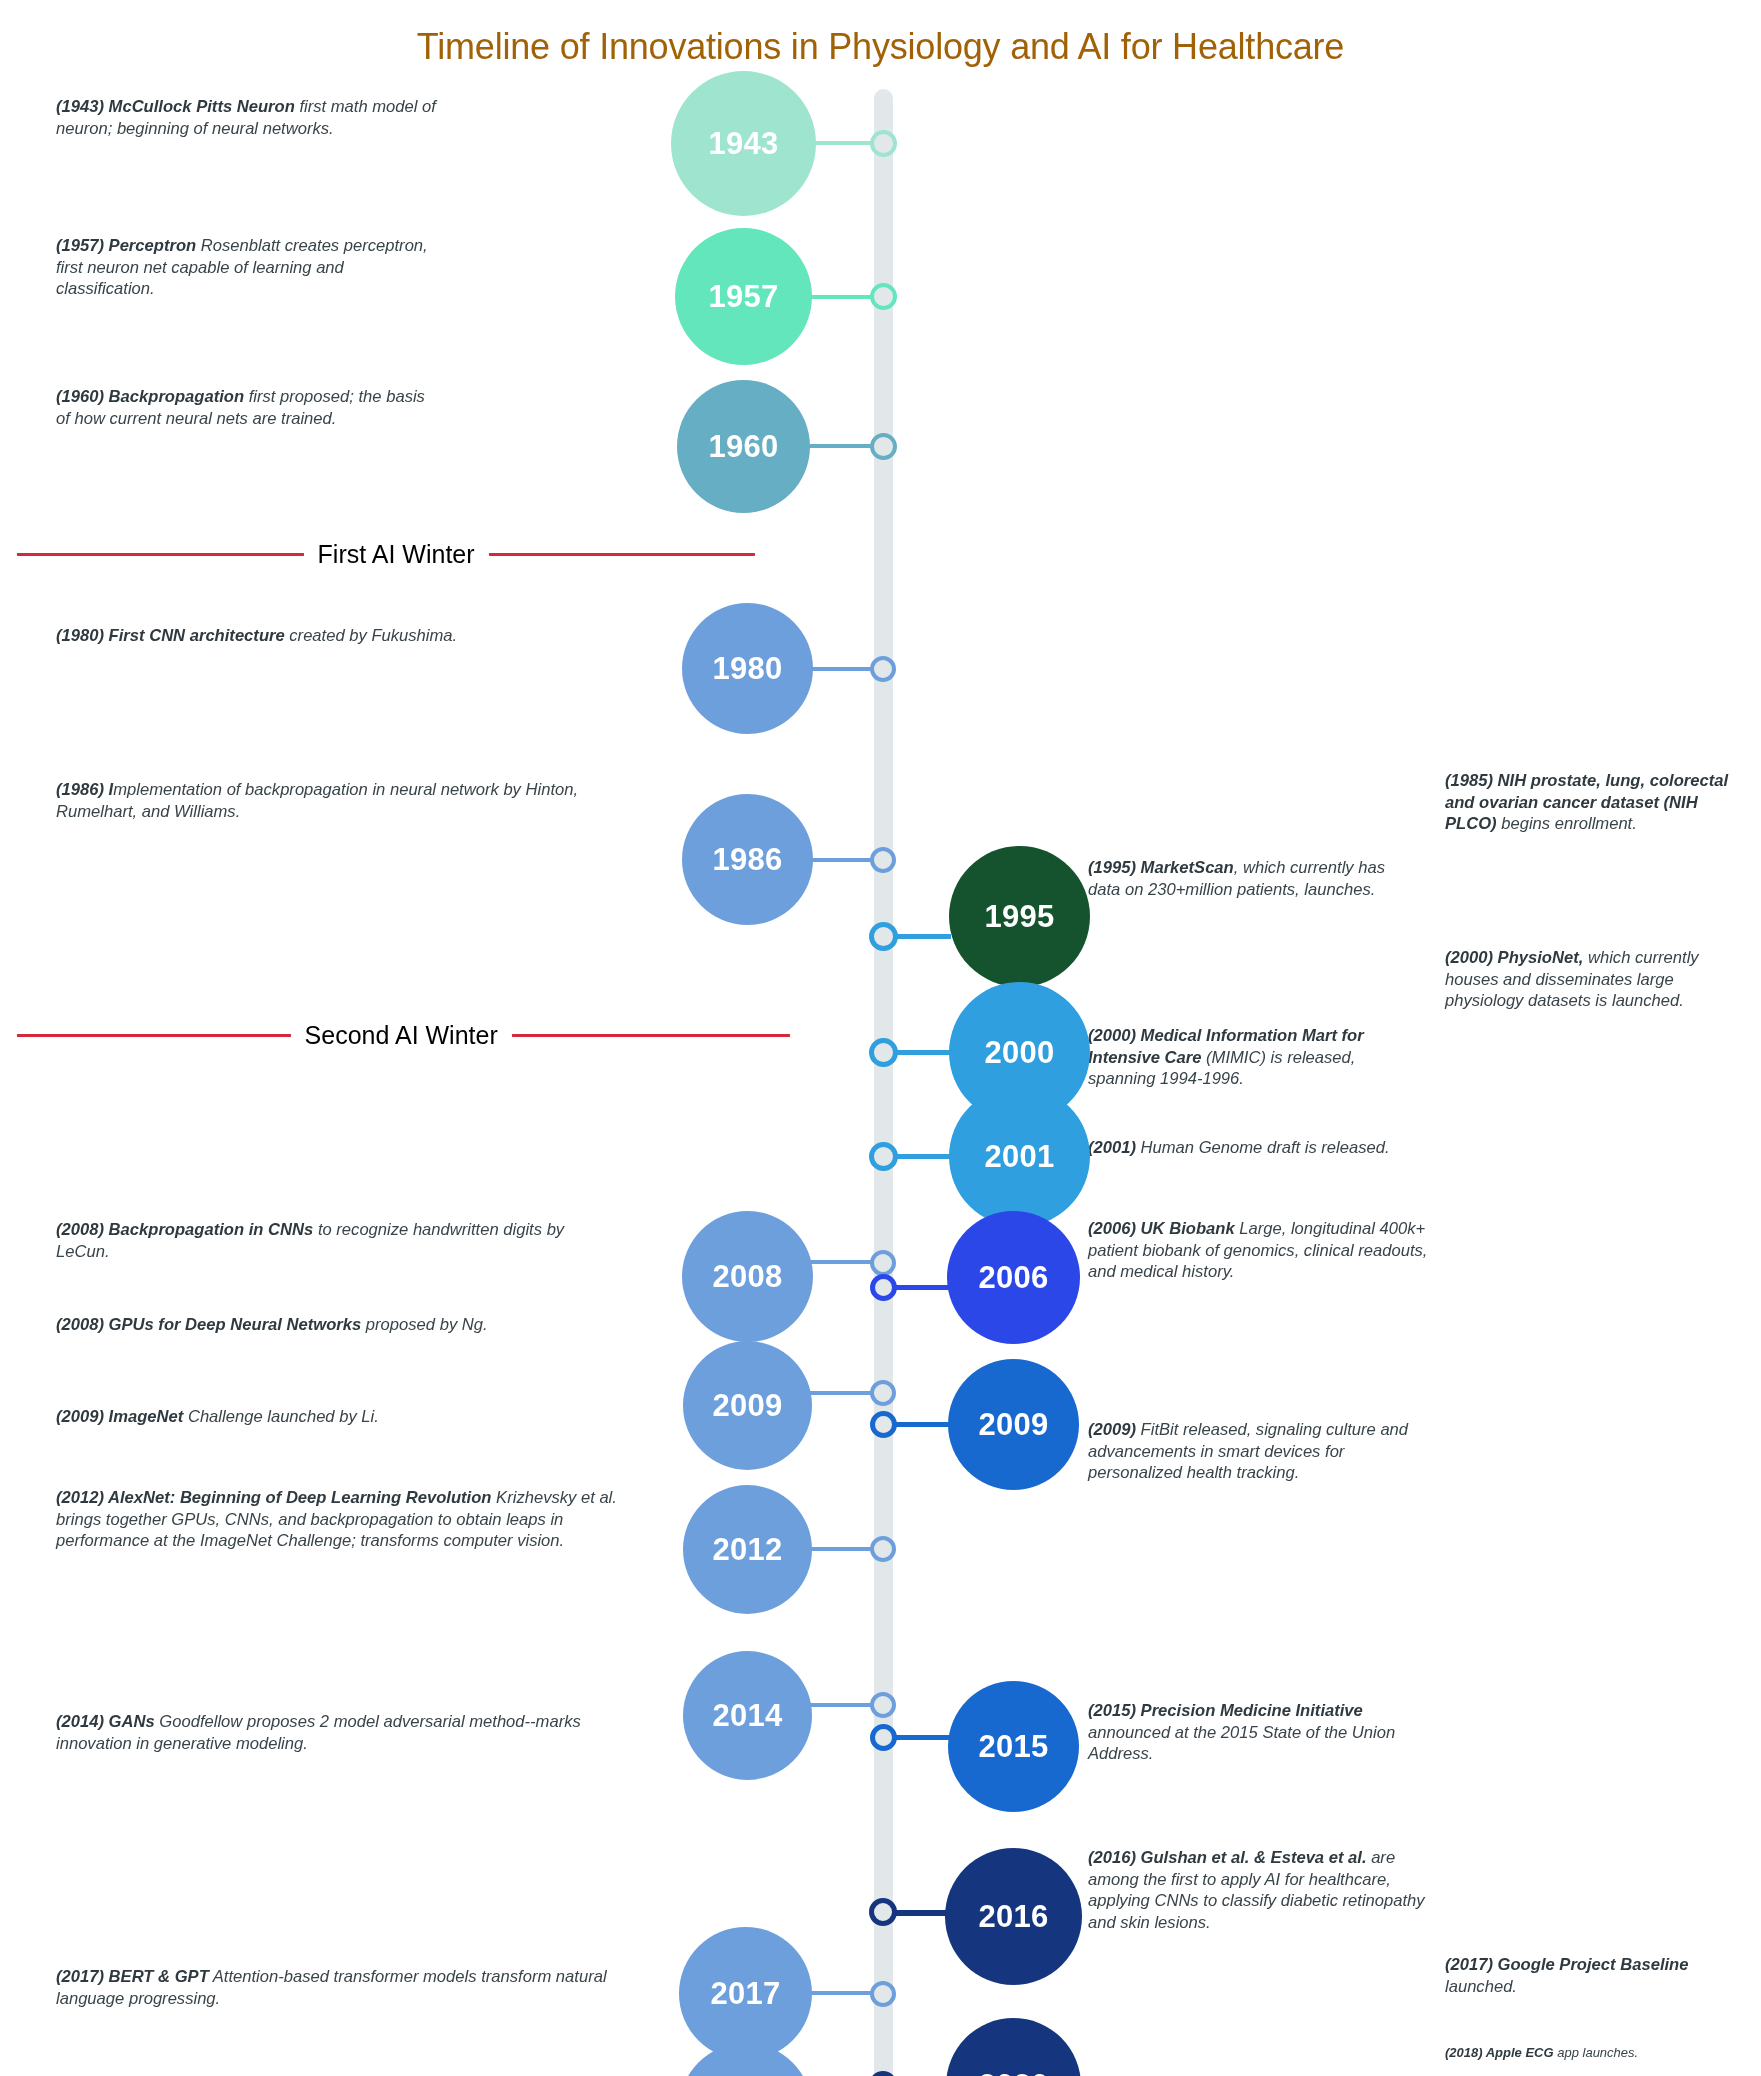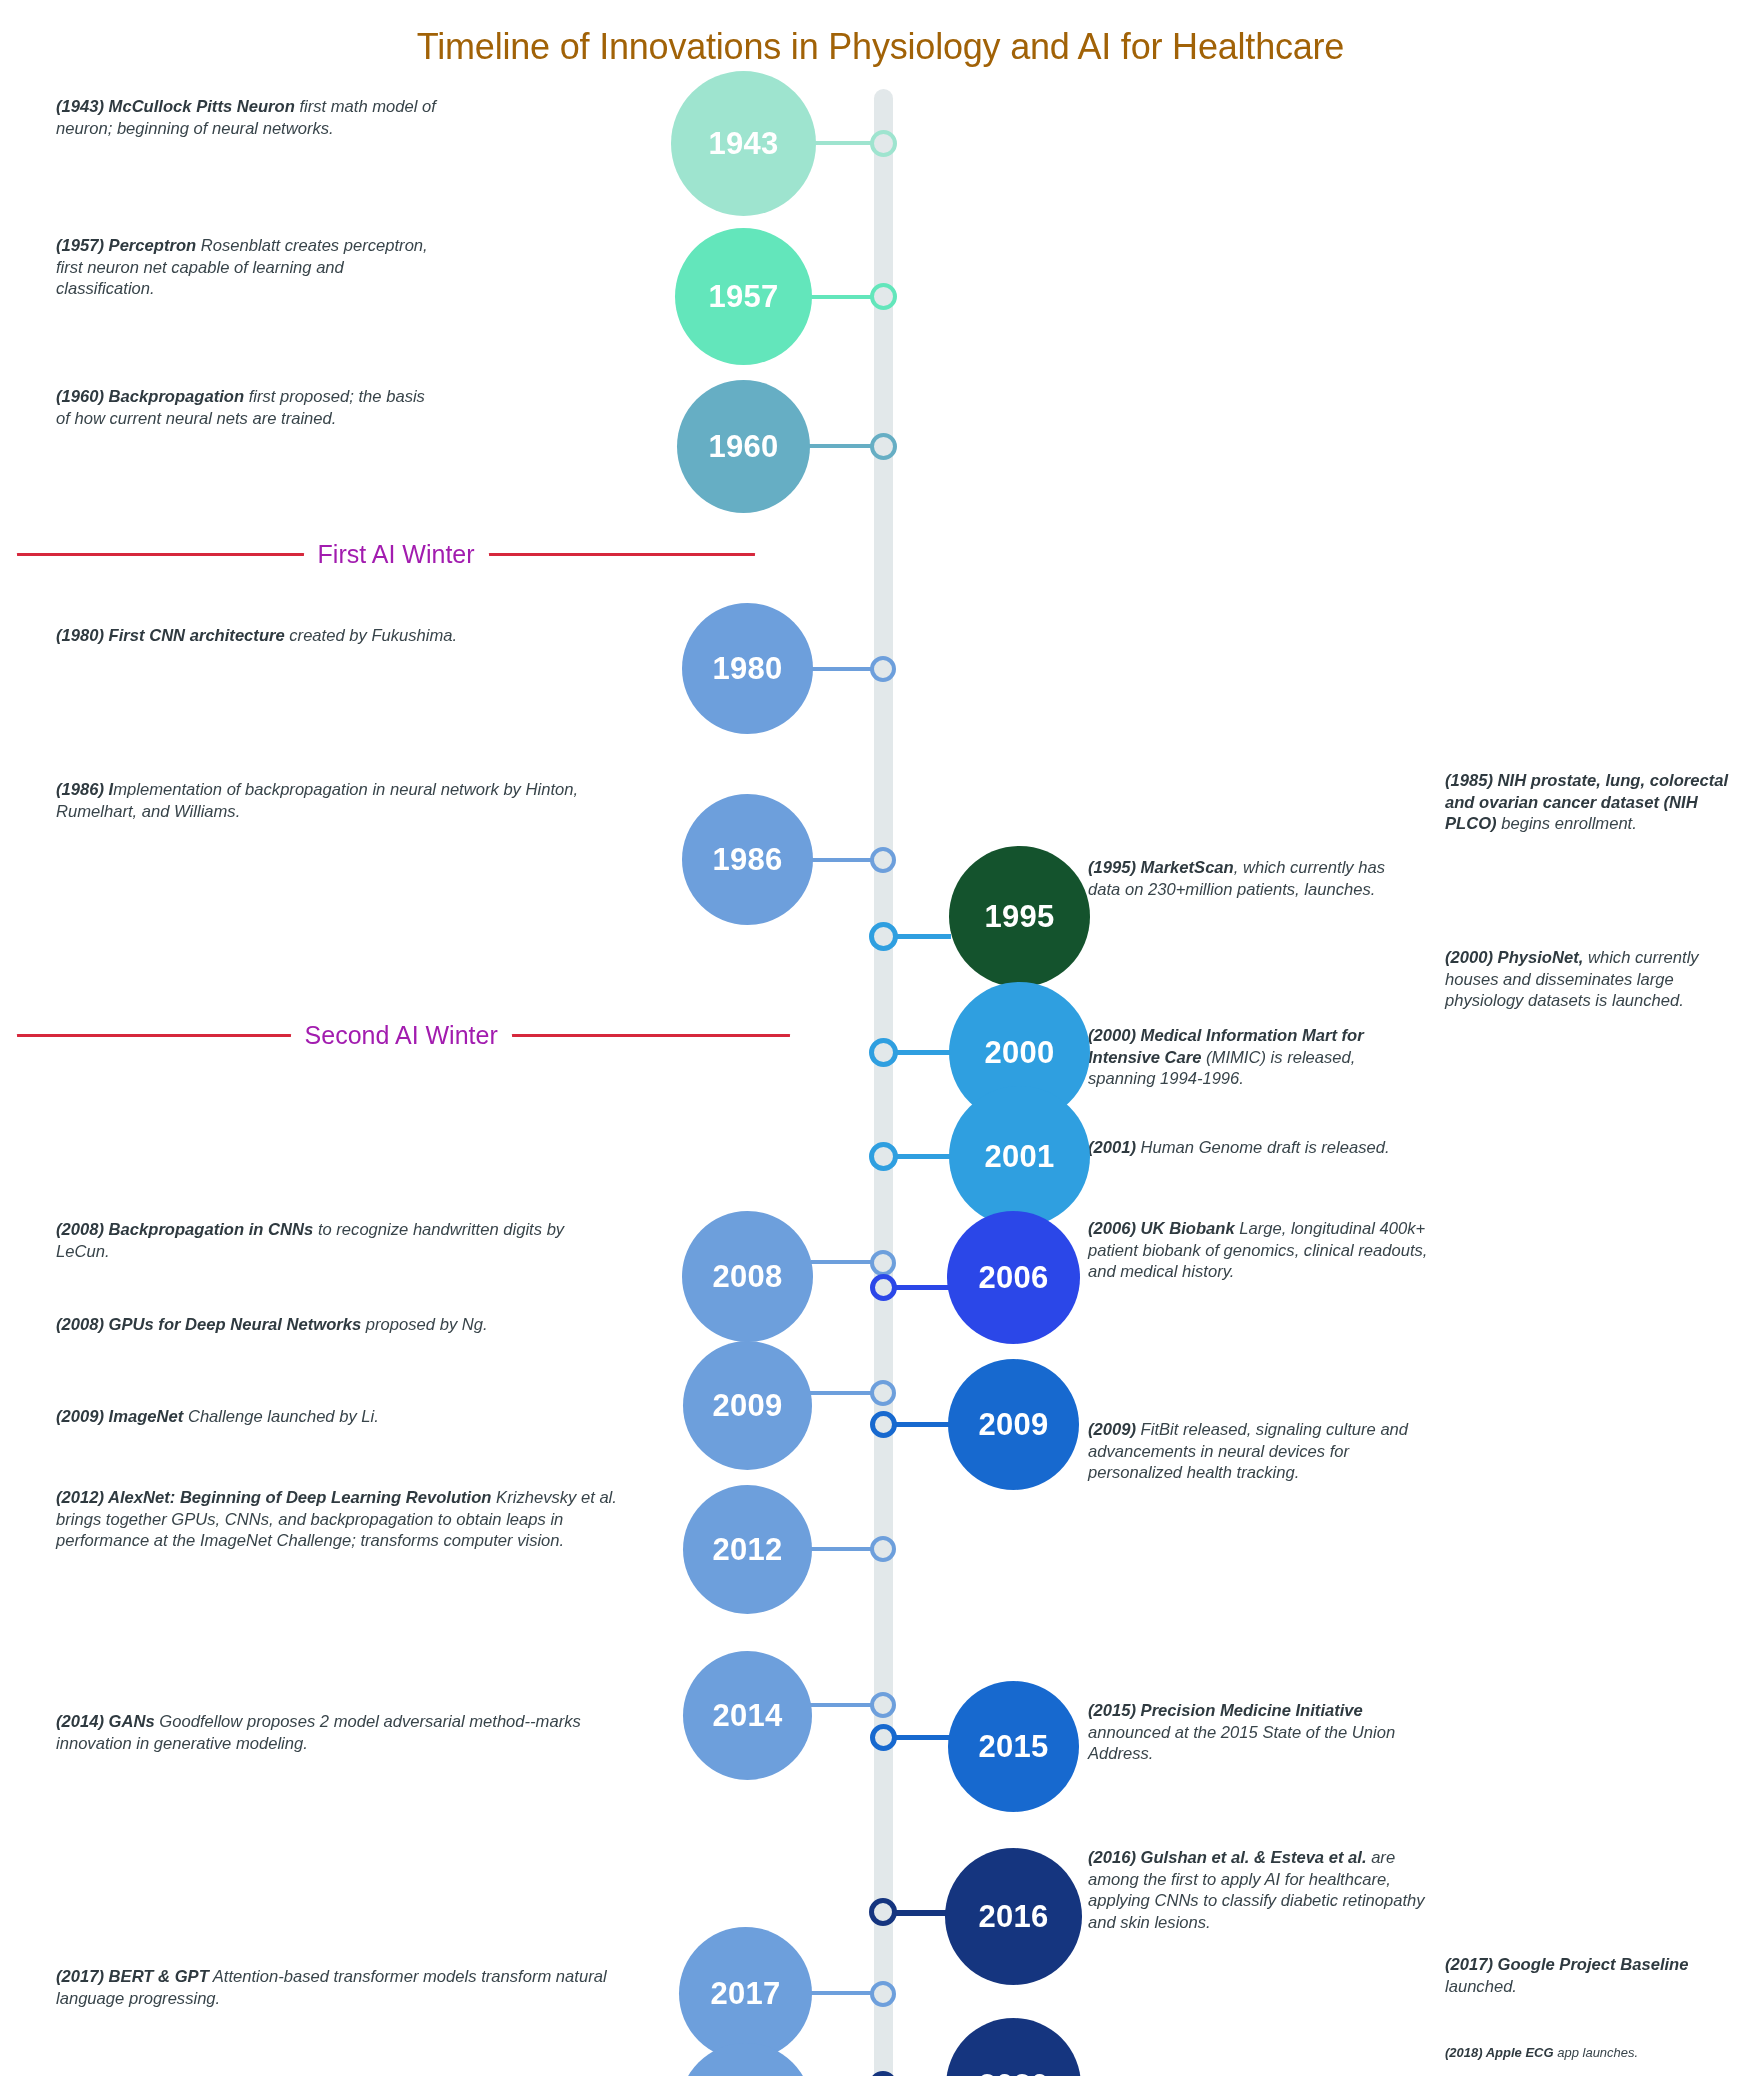--- a/index.html
+++ b/index.html
@@ -65,21 +65,21 @@
   .winter {
     position:absolute;
     display:flex; align-items:center;
     height:37px;
     z-index:7;
   }
   .winter .rule {
     height:3.7px; background:#d6283c; border-radius:0.4px;
   }
   .winter .wlabel {
-    font-size:25px; color:#a21caf; font-weight:400;
+    font-size:25px; color:#000000; font-weight:400;
     white-space:nowrap; padding:0 14px;
     line-height:1;
   }
 </style>
 </head>
 <body>
 
 <div id="page-title">Timeline of Innovations in Physiology and AI for Healthcare</div>
 
 <div id="spine"></div>
@@ -198,21 +198,21 @@
     <div class="note col-left" style="left: 56px; top: 1219px; width: 511px; font-size: 16.6px;"><b>(2008) Backpropagation in CNNs</b><span> to recognize handwritten digits by LeCun.</span></div>
     <div class="note col-left" style="left: 56px; top: 1314px; width: 548px; font-size: 16.6px;"><b>(2008) GPUs for Deep Neural Networks</b><span> proposed by Ng.</span></div>
     <div class="note col-left" style="left: 56px; top: 1406px; width: 552px; font-size: 16.6px;"><b>(2009) ImageNet</b><span> Challenge launched by Li.</span></div>
     <div class="note col-left" style="left: 56px; top: 1487px; width: 581px; font-size: 16.6px;"><b>(2012) AlexNet: Beginning of Deep Learning Revolution</b><span> Krizhevsky et al. brings together GPUs, CNNs, and backpropagation to obtain leaps in performance at the ImageNet Challenge; transforms computer vision.</span></div>
     <div class="note col-left" style="left: 56px; top: 1711px; width: 581px; font-size: 16.6px;"><b>(2014) GANs</b><span> Goodfellow proposes 2 model adversarial method--marks innovation in generative modeling.</span></div>
     <div class="note col-left" style="left: 56px; top: 1966px; width: 590px; font-size: 16.6px;"><b>(2017) BERT &amp; GPT</b><span> Attention-based transformer models transform natural language progressing.</span></div>
     <div class="note col-mid" style="left: 1088px; top: 833px; width: 332px; font-size: 16.6px;"><b>(1995) MarketScan</b><span>, which currently has data on 230+million patients, launches.</span></div>
     <div class="note col-mid" style="left: 1088px; top: 1001px; width: 332px; font-size: 16.6px;"><b>(2000) Medical Information Mart for Intensive Care</b><span> (MIMIC) is released, spanning 1994-1996.</span></div>
     <div class="note col-mid" style="left: 1088px; top: 1113px; width: 345px; font-size: 16.6px;"><b>(2001)</b><span> Human Genome draft is released.</span></div>
     <div class="note col-mid" style="left: 1088px; top: 1194px; width: 353px; font-size: 16.6px;"><b>(2006) UK Biobank</b><span> Large, longitudinal 400k+ patient biobank of genomics, clinical readouts, and medical history.</span></div>
-    <div class="note col-mid" style="left: 1088px; top: 1395px; width: 353px; font-size: 16.6px;"><b>(2009)</b><span>  FitBit released, signaling culture and advancements in neural devices for personalized health tracking.</span></div>
+    <div class="note col-mid" style="left: 1088px; top: 1395px; width: 353px; font-size: 16.6px;"><b>(2009)</b><span>  FitBit released, signaling culture and advancements in smart devices for personalized health tracking.</span></div>
     <div class="note col-mid" style="left: 1088px; top: 1676px; width: 332px; font-size: 16.6px;"><b>(2015) Precision Medicine Initiative</b><span> announced at the 2015 State of the Union Address.</span></div>
     <div class="note col-mid" style="left: 1088px; top: 1823px; width: 345px; font-size: 16.6px;"><b>(2016) Gulshan et al. &amp; Esteva et al.</b><span> are among the first to apply AI for healthcare, applying CNNs to classify diabetic retinopathy and skin lesions.</span></div>
     <div class="note col-mid" style="left: 1088px; top: 2052px; width: 345px; font-size: 16.6px;"><b>(2020) CNNs for Medical Videos</b><span> Ouyang et al. releases EchoDynamo-Net, the largest public medical image video dataset.</span></div>
     <div class="note col-right" style="left: 1445px; top: 770px; width: 299px; font-size: 16.6px;"><b>(1985) NIH prostate, lung, colorectal and ovarian cancer dataset (NIH PLCO)</b><span> begins enrollment.</span></div>
     <div class="note col-right" style="left: 1445px; top: 947px; width: 299px; font-size: 16.6px;"><b>(2000) PhysioNet,</b><span> which currently houses and disseminates large physiology datasets is launched.</span></div>
     <div class="note col-right" style="left: 1445px; top: 1954px; width: 291px; font-size: 16.6px;"><b>(2017) Google Project Baseline</b><span> launched.</span></div>
     <div class="note col-right" style="left: 1445px; top: 2045px; width: 291px; font-size: 13px;"><b>(2018) Apple ECG</b><span> app launches.</span></div>
   </div>
 
 

